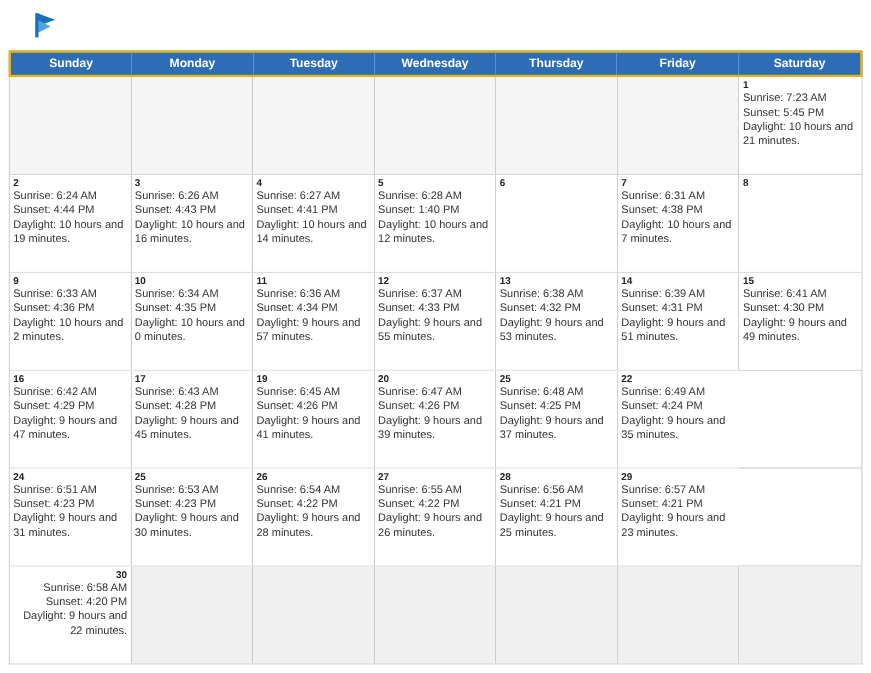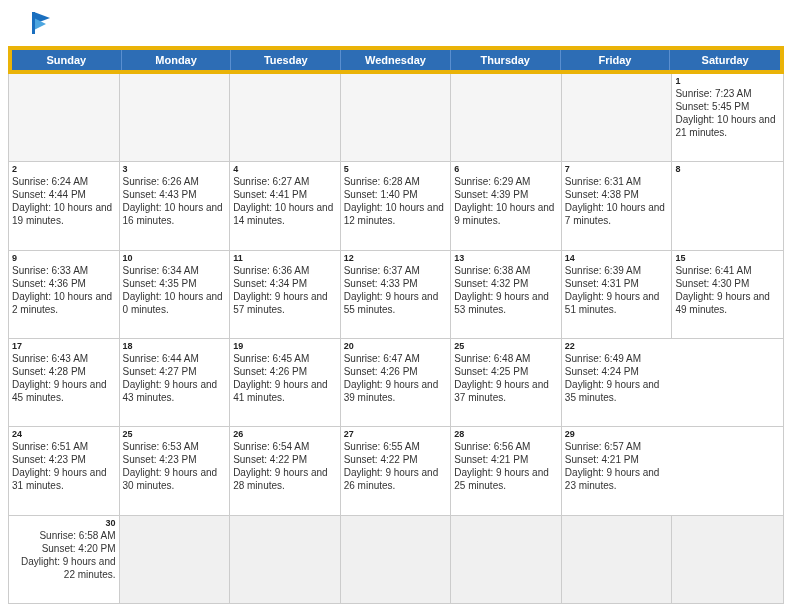--- a/index.html
+++ b/index.html
@@ -61,21 +61,21 @@
     .calendar {
       flex: 1;
       display: flex;
       flex-direction: column;
       padding: 0 8px 8px 8px;
     }
     .cal-header {
       display: grid;
       grid-template-columns: repeat(7, 1fr);
       background: #2d6db5;
-      border: 4px solid #eab308;
+      border: 2px solid #eab308;
     }
     .cal-header-cell {
       color: #fff;
       font-size: 11px;
       font-weight: bold;
       text-align: center;
       padding: 4px 2px;
       border-right: 1px solid #5a8fd0;
     }
     .cal-header-cell:last-child {
@@ -196,23 +196,20 @@
 Daylight: 10 hours and 14 minutes.</div>
           </div>
           <div class="cal-cell">
             <span class="day-number">5</span>
             <div class="cell-info">Sunrise: 6:28 AM
 Sunset: 1:40 PM
 Daylight: 10 hours and 12 minutes.</div>
           </div>
           <div class="cal-cell">
             <span class="day-number">6</span>
-            <div class="cell-info">Sunrise: 6:29 AM
-Sunset: 4:39 PM
-Daylight: 10 hours and 9 minutes.</div>
           </div>
           <div class="cal-cell">
             <span class="day-number">7</span>
             <div class="cell-info">Sunrise: 6:31 AM
 Sunset: 4:38 PM
 Daylight: 10 hours and 7 minutes.</div>
           </div>
           <div class="cal-cell">
             <span class="day-number">8</span>
           </div>
@@ -256,30 +253,30 @@
           </div>
           <div class="cal-cell">
             <span class="day-number">15</span>
             <div class="cell-info">Sunrise: 6:41 AM
 Sunset: 4:30 PM
 Daylight: 9 hours and 49 minutes.</div>
           </div>
         </div>
         <div class="cal-row">
           <div class="cal-cell">
+            <span class="day-number">16</span>
+            <div class="cell-info">Sunrise: 6:42 AM
+Sunset: 4:29 PM
+Daylight: 9 hours and 47 minutes.</div>
+          </div>
+          <div class="cal-cell">
             <span class="day-number">17</span>
             <div class="cell-info">Sunrise: 6:43 AM
 Sunset: 4:28 PM
 Daylight: 9 hours and 45 minutes.</div>
-          </div>
-          <div class="cal-cell">
-            <span class="day-number">18</span>
-            <div class="cell-info">Sunrise: 6:44 AM
-Sunset: 4:27 PM
-Daylight: 9 hours and 43 minutes.</div>
           </div>
           <div class="cal-cell">
             <span class="day-number">19</span>
             <div class="cell-info">Sunrise: 6:45 AM
 Sunset: 4:26 PM
 Daylight: 9 hours and 41 minutes.</div>
           </div>
           <div class="cal-cell">
             <span class="day-number">20</span>
             <div class="cell-info">Sunrise: 6:47 AM

